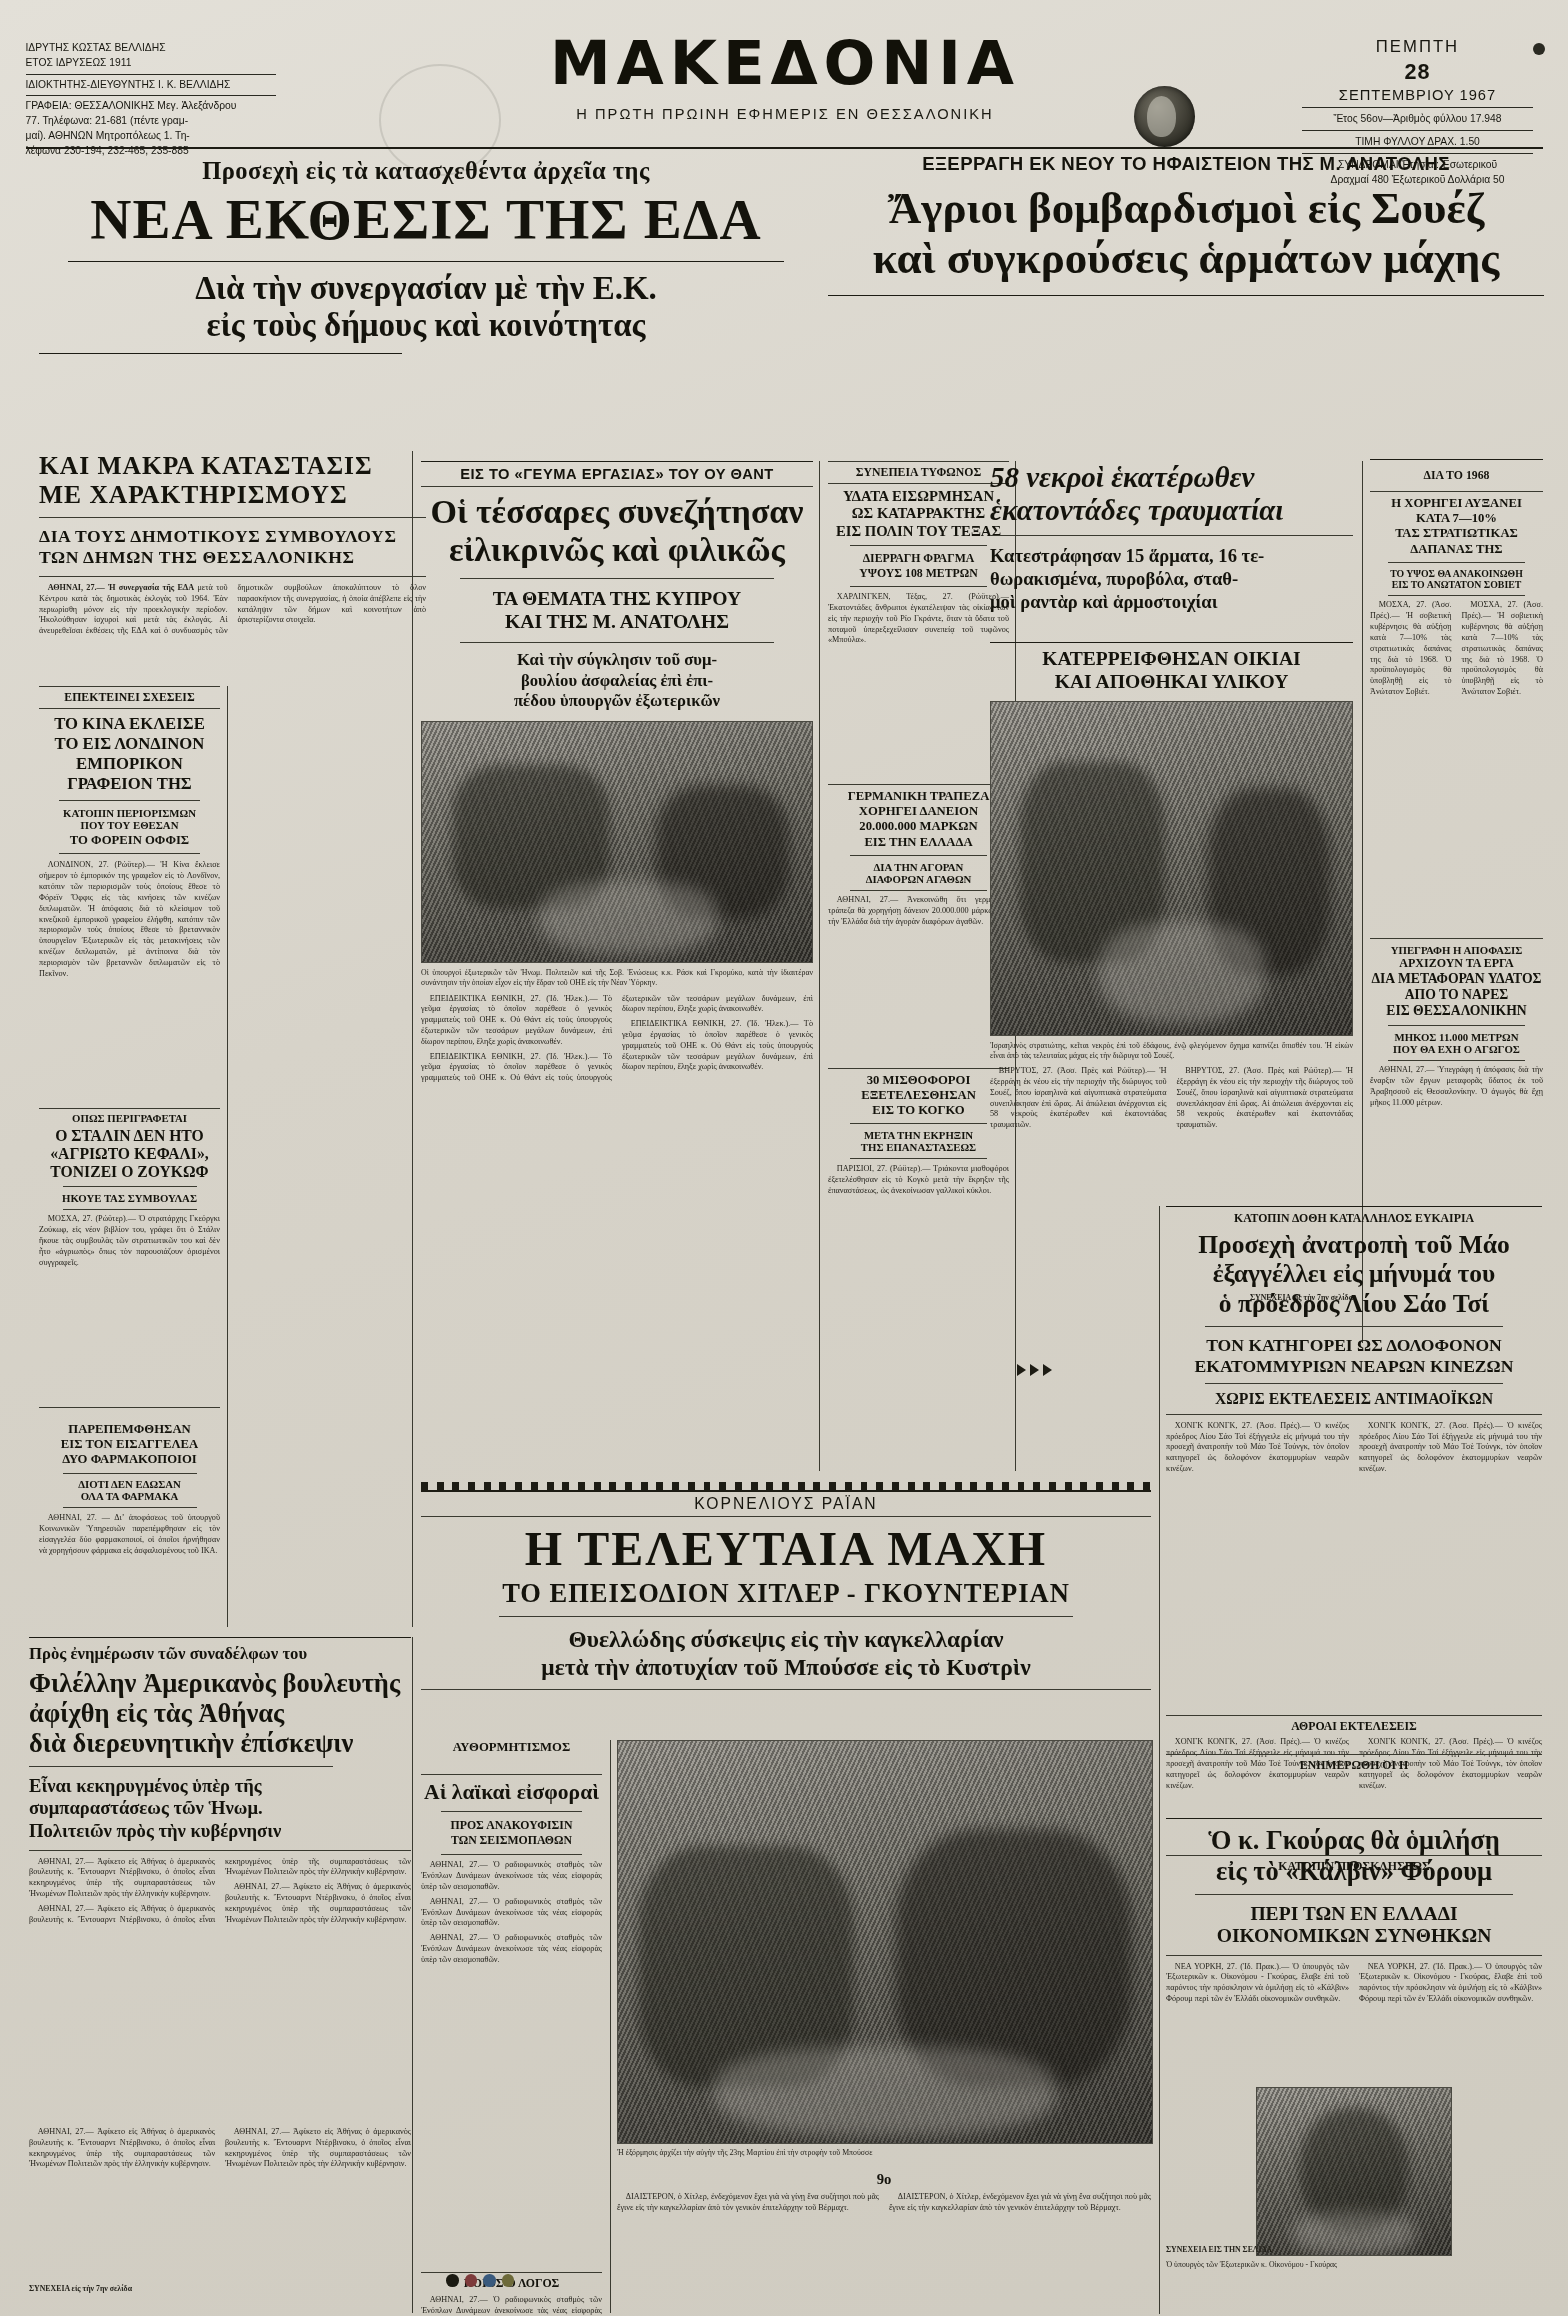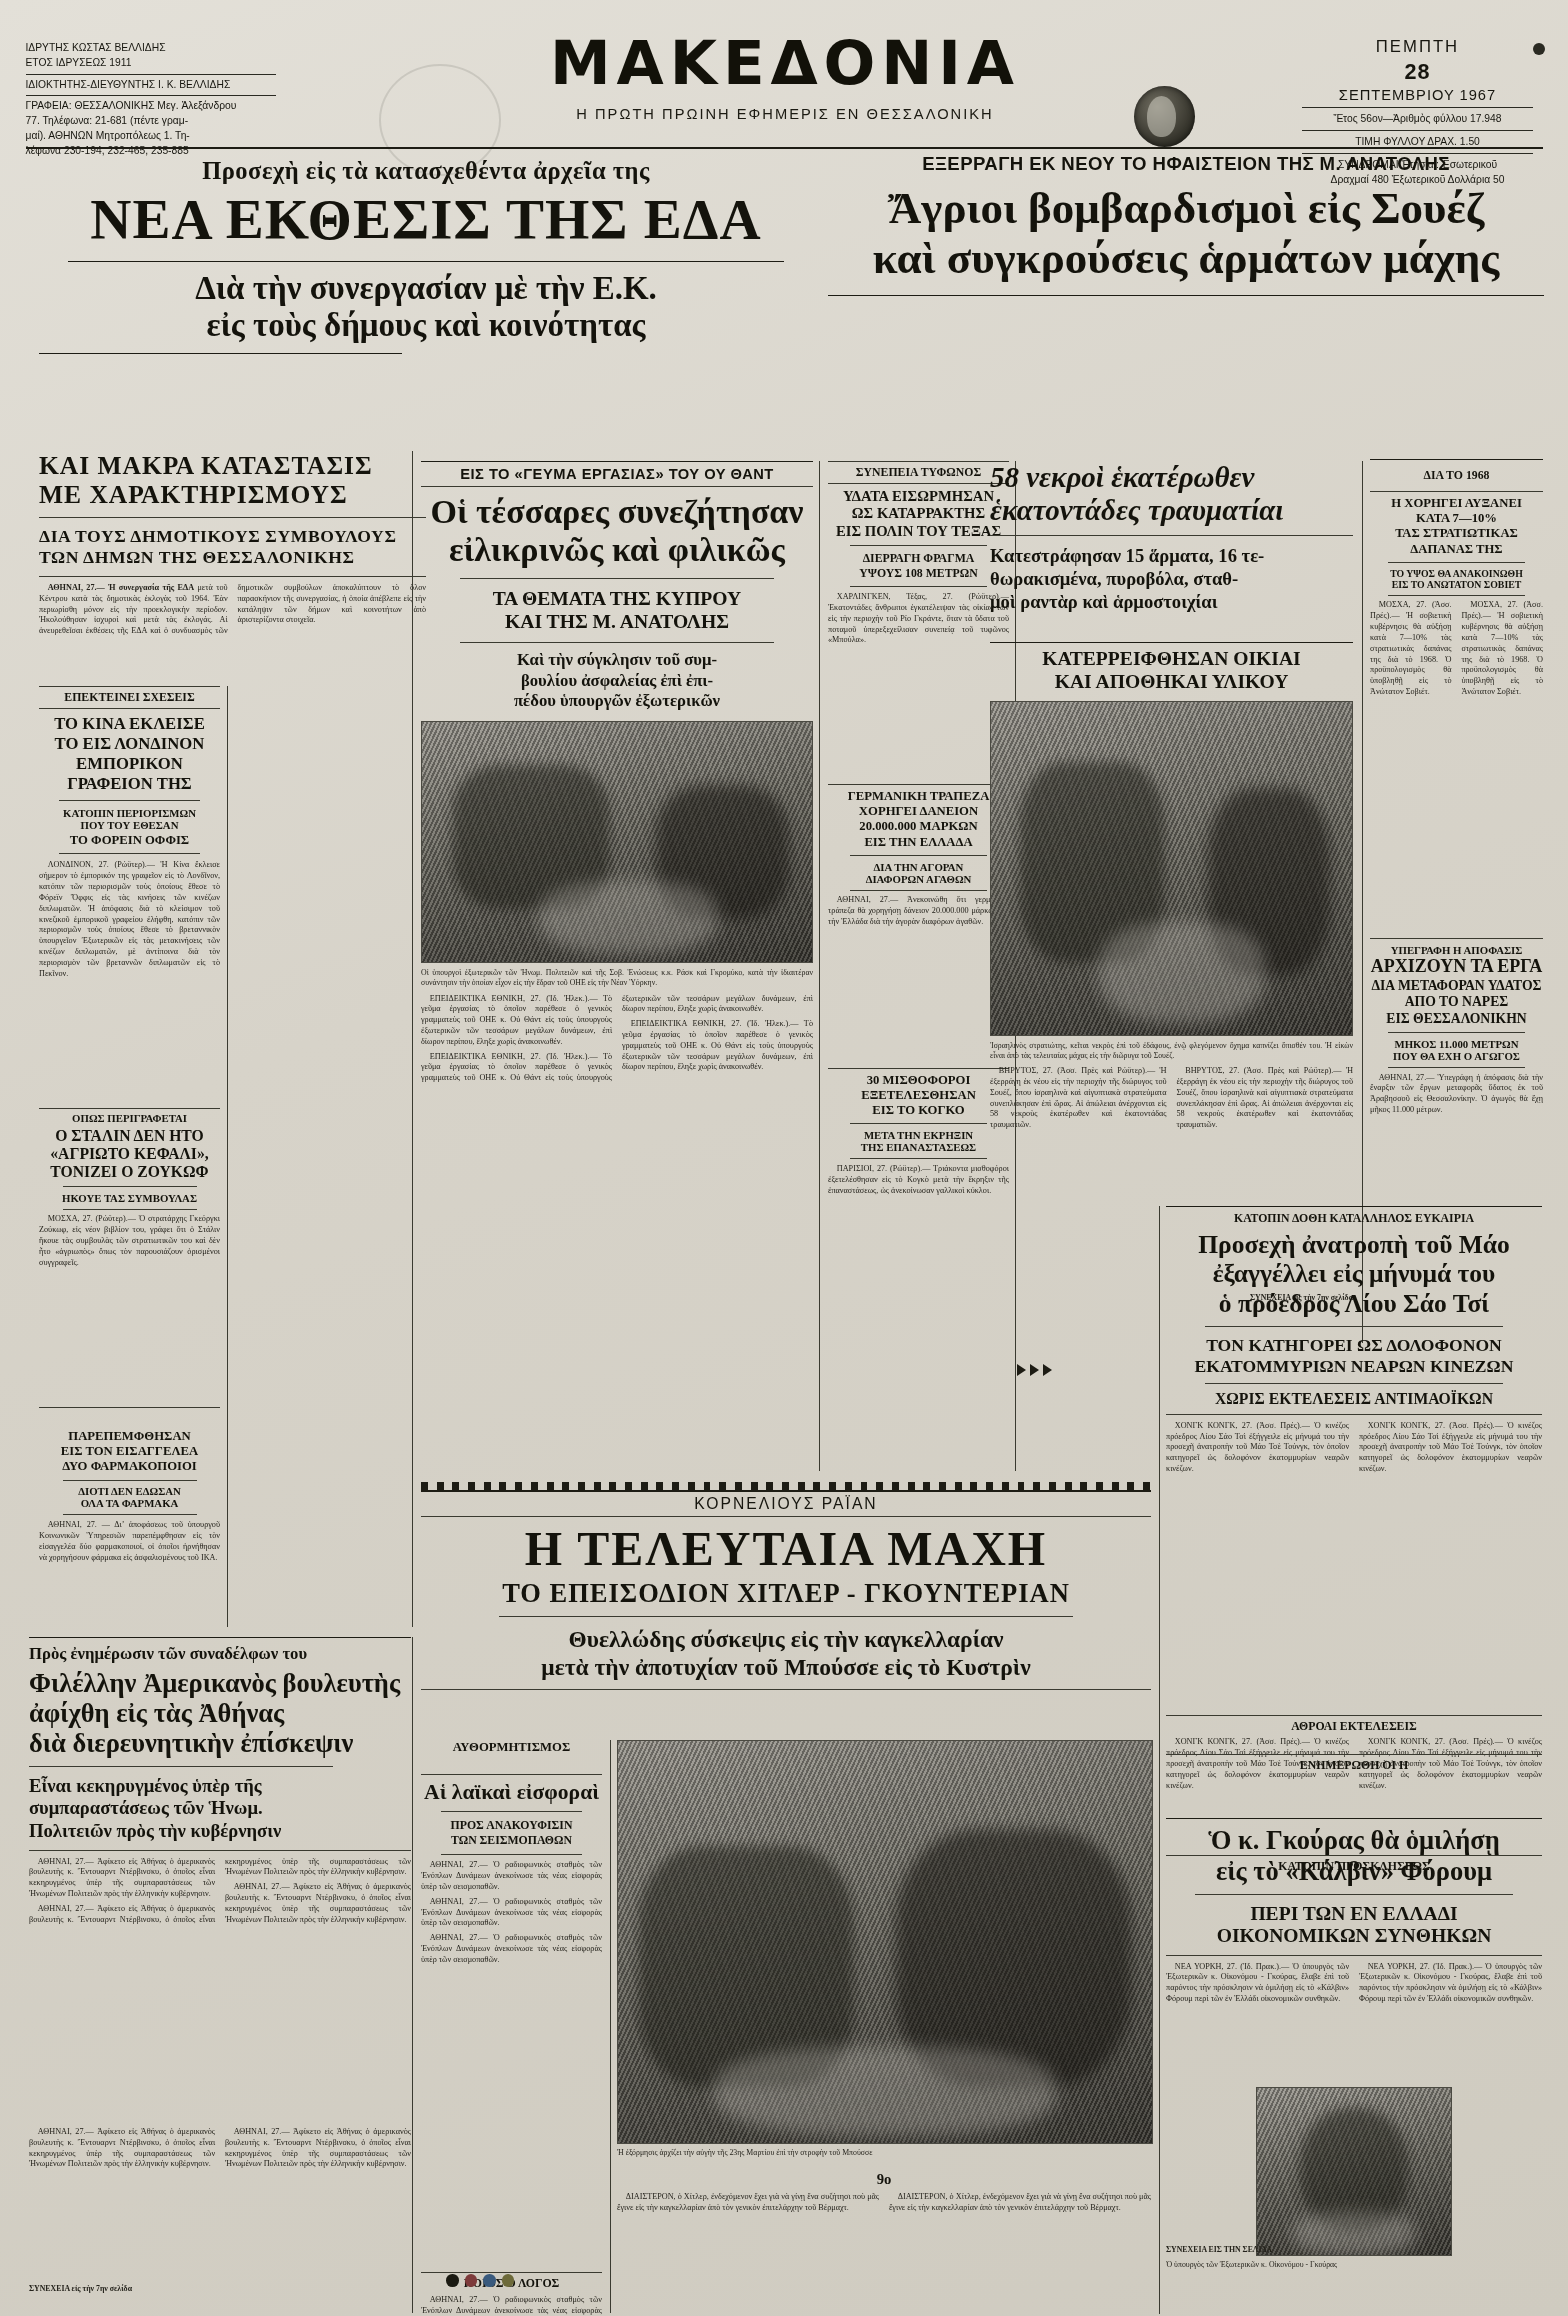--- a/index.html
+++ b/index.html
@@ -166,21 +166,21 @@
       <div class="centered hdl" style="font-size:15.7px;line-height:1.15;">ΤΟΝΙΖΕΙ Ο ΖΟΥΚΩΦ</div>
       <div style="border-top:1px solid #3a3a30;margin:4.9px 23.5px;"></div>
       <div class="centered hdl" style="font-size:10.8px;">ΗΚΟΥΕ ΤΑΣ ΣΥΜΒΟΥΛΑΣ</div>
       <div style="border-top:1px solid #3a3a30;margin:4.9px 23.5px;"></div>
       <div class="body-txt">
           <p>ΜΟΣΧΑ, 27. (Ρώϋτερ).— Ὁ στρατάρχης Γκεόργκι Ζούκωφ, εἰς νέον βιβλίον του, γράφει ὅτι ὁ Στάλιν ἤκουε τὰς συμβουλὰς τῶν στρατιωτικῶν του καὶ δὲν ἦτο «ἀγριωπὸς» ὅπως τὸν παρουσιάζουν ὁρισμένοι συγγραφεῖς.</p>
         </div>
     </div>
 
     <div class="box" style="left:39px;top:1407px;width:181px;">
-      <div class="centered hdl" style="font-size:12.7px;border-top:1px solid #3a3a30;padding-top:21px;line-height:1.2;">ΠΑΡΕΠΕΜΦΘΗΣΑΝ</div>
+      <div class="centered hdl" style="font-size:12.7px;border-top:1px solid #3a3a30;padding-top:14px;line-height:1.2;">ΠΑΡΕΠΕΜΦΘΗΣΑΝ</div>
       <div class="centered hdl" style="font-size:12.7px;line-height:1.2;">ΕΙΣ ΤΟΝ ΕΙΣΑΓΓΕΛΕΑ</div>
       <div class="centered hdl" style="font-size:12.7px;line-height:1.2;">ΔΥΟ ΦΑΡΜΑΚΟΠΟΙΟΙ</div>
       <div style="border-top:1px solid #3a3a30;margin:4.9px 23.5px;"></div>
       <div class="centered hdl" style="font-size:10.8px;">ΔΙΟΤΙ ΔΕΝ ΕΔΩΣΑΝ</div>
       <div class="centered hdl" style="font-size:10.8px;">ΟΛΑ ΤΑ ΦΑΡΜΑΚΑ</div>
       <div style="border-top:1px solid #3a3a30;margin:4.9px 23.5px;"></div>
       <div class="body-txt">
           <p>ΑΘΗΝΑΙ, 27. — Δι’ ἀποφάσεως τοῦ ὑπουργοῦ Κοινωνικῶν Ὑπηρεσιῶν παρεπέμφθησαν εἰς τὸν εἰσαγγελέα δύο φαρμακοποιοί, οἱ ὁποῖοι ἠρνήθησαν νὰ χορηγήσουν φάρμακα εἰς ἀσφαλισμένους τοῦ ΙΚΑ.</p>
         </div>
     </div>
@@ -314,21 +314,21 @@
       <div style="border-top:1px solid #3a3a30;margin:4.9px 17.6px;"></div>
       <div class="centered hdl" style="font-size:9.8px;">ΤΟ ΥΨΟΣ ΘΑ ΑΝΑΚΟΙΝΩΘΗ</div>
       <div class="centered hdl" style="font-size:9.8px;">ΕΙΣ ΤΟ ΑΝΩΤΑΤΟΝ ΣΟΒΙΕΤ</div>
       <div style="border-top:1px solid #3a3a30;margin:4.9px 17.6px;"></div>
       <div class="body-txt" style="column-count:2;height:333px;">
         <p>ΜΟΣΧΑ, 27. (Ἀσσ. Πρές).— Ἡ σοβιετικὴ κυβέρνησις θὰ αὐξήσῃ κατὰ 7—10% τὰς στρατιωτικὰς δαπάνας της διὰ τὸ 1968. Ὁ προϋπολογισμὸς θὰ ὑποβληθῇ εἰς τὸ Ἀνώτατον Σοβιέτ.</p>
         <p>ΜΟΣΧΑ, 27. (Ἀσσ. Πρές).— Ἡ σοβιετικὴ κυβέρνησις θὰ αὐξήσῃ κατὰ 7—10% τὰς στρατιωτικὰς δαπάνας της διὰ τὸ 1968. Ὁ προϋπολογισμὸς θὰ ὑποβληθῇ εἰς τὸ Ἀνώτατον Σοβιέτ.</p>
       </div>
       <div style="border-top:1px solid #3a3a30;margin:4.9px 0;"></div>
       <div class="centered hdl" style="font-size:10.8px;">ΥΠΕΓΡΑΦΗ Η ΑΠΟΦΑΣΙΣ</div>
-      <div class="centered hdl" style="font-size:18px;line-height:1.2;">ΑΡΧΙΖΟΥΝ ΤΑ ΕΡΓΑ</div>
+      <div class="centered hdl" style="font-size:12px;line-height:1.2;">ΑΡΧΙΖΟΥΝ ΤΑ ΕΡΓΑ</div>
       <div class="centered hdl" style="font-size:13.7px;line-height:1.2;">ΔΙΑ ΜΕΤΑΦΟΡΑΝ ΥΔΑΤΟΣ</div>
       <div class="centered hdl" style="font-size:13.7px;line-height:1.2;">ΑΠΟ ΤΟ ΝΑΡΕΣ</div>
       <div class="centered hdl" style="font-size:13.7px;line-height:1.2;">ΕΙΣ ΘΕΣΣΑΛΟΝΙΚΗΝ</div>
       <div style="border-top:1px solid #3a3a30;margin:4.9px 17.6px;"></div>
       <div class="centered hdl" style="font-size:10.8px;">ΜΗΚΟΣ 11.000 ΜΕΤΡΩΝ</div>
       <div class="centered hdl" style="font-size:10.8px;">ΠΟΥ ΘΑ ΕΧΗ Ο ΑΓΩΓΟΣ</div>
       <div style="border-top:1px solid #3a3a30;margin:4.9px 17.6px;"></div>
       <div class="body-txt">
           <p>ΑΘΗΝΑΙ, 27.— Ὑπεγράφη ἡ ἀπόφασις διὰ τὴν ἔναρξιν τῶν ἔργων μεταφορᾶς ὕδατος ἐκ τοῦ Ἀραβησσοῦ εἰς Θεσσαλονίκην. Ὁ ἀγωγὸς θὰ ἔχῃ μῆκος 11.000 μέτρων.</p>
         </div>

